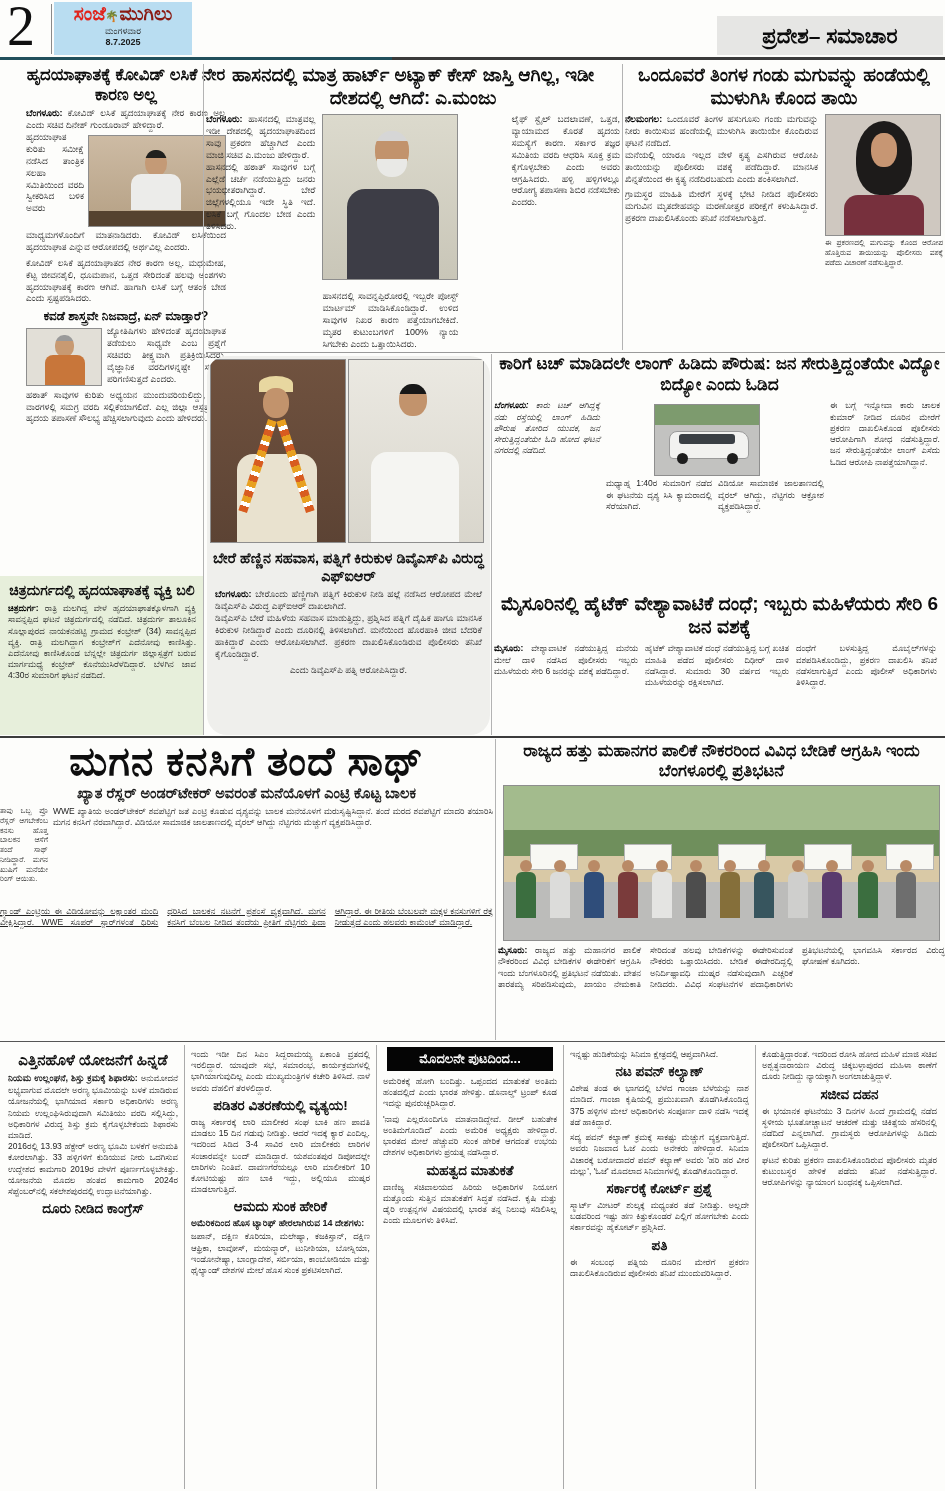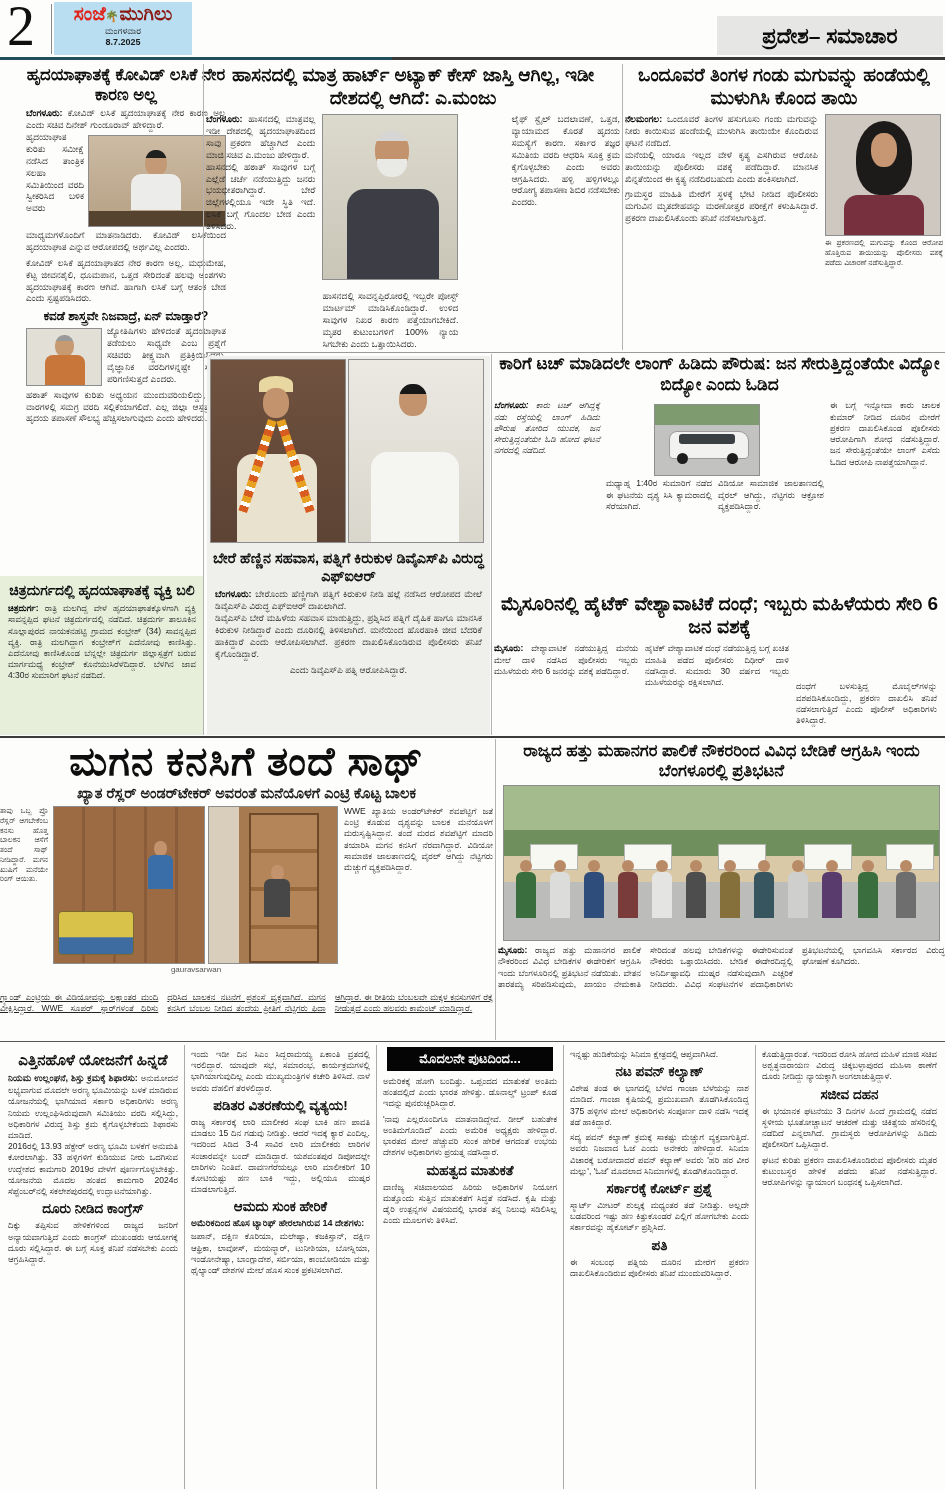--- a/index.html
+++ b/index.html
@@ -104,21 +104,21 @@
   .h-wrestler{font-size:40px;text-align:center;font-weight:bold;line-height:1.05;letter-spacing:1px;}
   .deck{font-size:14.5px;font-weight:bold;text-align:center;margin-top:3px;}
   .h-protest{font-size:16.5px;}
   .h-bottom{font-size:15px;}
   .credit{font-size:8px;color:#555;text-align:center;margin-top:1px;}
   .caption-sm{font-size:7.5px;line-height:1.3;text-align:justify;color:#222;margin-top:2px;}
   .banner-black{background:#050505;color:#fafafa;text-align:center;font-size:13px;font-weight:bold;
                 padding:4px 0;margin:0 4px 5px 4px;}
   .boldline{font-weight:bold;font-size:9px;margin-bottom:2px;}
   .greenbox{background:#e7efdb;}
-  .greybox{background:#efefec;}
+  .greybox{background:#efefec;border-radius:20px;}
   .cols{display:flex;}
   .bcol{box-sizing:border-box;padding:0 6px;overflow:hidden;}
   .bcol + .bcol{border-left:1px solid #aaa;}
   .endline{text-align:center;font-size:9px;color:#232323;}
 </style>
 </head>
 <body>
 
 <div class="page">
 
@@ -273,49 +273,34 @@
       <div style="width:144px;">
         <div class="bodytxt" style="font-size:8.5px;">
           <span class="dateline">ಮೈಸೂರು:</span>
           <span>ವೇಶ್ಯಾವಾಟಿಕೆ ನಡೆಯುತ್ತಿದ್ದ ಮನೆಯ ಮೇಲೆ ದಾಳಿ ನಡೆಸಿದ ಪೊಲೀಸರು ಇಬ್ಬರು ಮಹಿಳೆಯರು ಸೇರಿ 6 ಜನರನ್ನು ವಶಕ್ಕೆ ಪಡೆದಿದ್ದಾರೆ.</span>
         </div>
       </div>
       <div style="width:144px;">
         <p class="bodytxt" style="font-size:8.5px;">ಹೈಟೆಕ್ ವೇಶ್ಯಾವಾಟಿಕೆ ದಂಧೆ ನಡೆಯುತ್ತಿದ್ದ ಬಗ್ಗೆ ಖಚಿತ ಮಾಹಿತಿ ಪಡೆದ ಪೊಲೀಸರು ದಿಢೀರ್ ದಾಳಿ ನಡೆಸಿದ್ದಾರೆ. ಸುಮಾರು 30 ವರ್ಷದ ಇಬ್ಬರು ಮಹಿಳೆಯರನ್ನು ರಕ್ಷಿಸಲಾಗಿದೆ.</p>
       </div>
       <div style="width:141px;">
-        <p class="bodytxt" style="font-size:8.5px;margin-top:38px;">ದಂಧೆಗೆ ಬಳಸುತ್ತಿದ್ದ ಮೊಬೈಲ್‌ಗಳನ್ನು ವಶಪಡಿಸಿಕೊಂಡಿದ್ದು, ಪ್ರಕರಣ ದಾಖಲಿಸಿ ತನಿಖೆ ನಡೆಸಲಾಗುತ್ತಿದೆ ಎಂದು ಪೊಲೀಸ್ ಅಧಿಕಾರಿಗಳು ತಿಳಿಸಿದ್ದಾರೆ.</p>
+        <p class="bodytxt" style="font-size:8.5px;">ದಂಧೆಗೆ ಬಳಸುತ್ತಿದ್ದ ಮೊಬೈಲ್‌ಗಳನ್ನು ವಶಪಡಿಸಿಕೊಂಡಿದ್ದು, ಪ್ರಕರಣ ದಾಖಲಿಸಿ ತನಿಖೆ ನಡೆಸಲಾಗುತ್ತಿದೆ ಎಂದು ಪೊಲೀಸ್ ಅಧಿಕಾರಿಗಳು ತಿಳಿಸಿದ್ದಾರೆ.</p>
       </div>
     </div>
   </section>
 
   <div class="rule-h" style="left:0;top:736px;width:945px;height:2px;"></div>
   <div class="rule-v" style="left:495px;top:739px;height:301px;"></div>
 
   <section class="art" style="left:0;top:740px;width:493px;height:300px;">
     <h1 class="h-wrestler">ಮಗನ ಕನಸಿಗೆ ತಂದೆ ಸಾಥ್</h1>
     <div class="deck">ಖ್ಯಾತ ರೆಸ್ಲರ್ ಅಂಡರ್‌ಟೇಕರ್ ಅವರಂತೆ ಮನೆಯೊಳಗೆ ಎಂಟ್ರಿ ಕೊಟ್ಟ ಬಾಲಕ</div>
     <div class="cols" style="gap:5px;margin-top:4px;">
       <div style="width:48px;">
         <p class="tiny">ತಾವು ಒಬ್ಬ ಪ್ರೊ ರೆಸ್ಲರ್ ಆಗಬೇಕೆಂಬ ಕನಸು ಹೊತ್ತ ಬಾಲಕನ ಆಸೆಗೆ ತಂದೆ ಸಾಥ್ ನೀಡಿದ್ದಾರೆ. ಮಗನ ಖುಷಿಗೆ ಮನೆಯೇ ರಿಂಗ್ ಆಯಿತು.</p>
-      </div>
-      <div style="width:286px;">
-        <div class="cols" style="gap:3px;">
-          <div class="ph ph-boy1" style="width:152px;height:158px;">
-            <div class="pp b1-bed"></div>
-            <div class="pp b1-head"></div>
-            <div class="pp b1-body"></div>
-          </div>
-          <div class="ph ph-boy2" style="width:130px;height:158px;">
-            <div class="pp b2-door"></div>
-            <div class="pp b2-head"></div>
-            <div class="pp b2-body"></div>
-          </div>
-        </div>
-        <div class="credit">gauravsarwan</div>
       </div>
       <div style="flex:1;">
         <p class="bodytxt" style="font-size:8.5px;">WWE ಖ್ಯಾತಿಯ ಅಂಡರ್‌ಟೇಕರ್ ಶವಪೆಟ್ಟಿಗೆ ಜತೆ ಎಂಟ್ರಿ ಕೊಡುವ ದೃಶ್ಯವನ್ನು ಬಾಲಕ ಮನೆಯೊಳಗೆ ಮರುಸೃಷ್ಟಿಸಿದ್ದಾನೆ. ತಂದೆ ಮರದ ಶವಪೆಟ್ಟಿಗೆ ಮಾದರಿ ತಯಾರಿಸಿ ಮಗನ ಕನಸಿಗೆ ನೆರವಾಗಿದ್ದಾರೆ. ವಿಡಿಯೋ ಸಾಮಾಜಿಕ ಜಾಲತಾಣದಲ್ಲಿ ವೈರಲ್ ಆಗಿದ್ದು ನೆಟ್ಟಿಗರು ಮೆಚ್ಚುಗೆ ವ್ಯಕ್ತಪಡಿಸಿದ್ದಾರೆ.</p>
       </div>
     </div>
     <div class="bodytxt" style="font-size:8.5px;column-count:3;column-gap:9px;margin-top:18px;text-decoration:underline;">ಗ್ರ್ಯಾಂಡ್ ಎಂಟ್ರಿಯ ಈ ವಿಡಿಯೋವನ್ನು ಲಕ್ಷಾಂತರ ಮಂದಿ ವೀಕ್ಷಿಸಿದ್ದಾರೆ. WWE ಸೂಪರ್ ಸ್ಟಾರ್‌ಗಳಂತೆ ಧಿರಿಸು ಧರಿಸಿದ ಬಾಲಕನ ನಟನೆಗೆ ಪ್ರಶಂಸೆ ವ್ಯಕ್ತವಾಗಿದೆ. ಮಗನ ಕನಸಿಗೆ ಬೆಂಬಲ ನೀಡಿದ ತಂದೆಯ ಪ್ರೀತಿಗೆ ನೆಟ್ಟಿಗರು ಫಿದಾ ಆಗಿದ್ದಾರೆ. ಈ ರೀತಿಯ ಬೆಂಬಲವೇ ಮಕ್ಕಳ ಕನಸುಗಳಿಗೆ ರೆಕ್ಕೆ ನೀಡುತ್ತದೆ ಎಂದು ಹಲವರು ಕಾಮೆಂಟ್ ಮಾಡಿದ್ದಾರೆ.</div>
   </section>
 
   <section class="art" style="left:498px;top:740px;width:447px;height:300px;">
     <h2 class="hl h-protest">ರಾಜ್ಯದ ಹತ್ತು ಮಹಾನಗರ ಪಾಲಿಕೆ ನೌಕರರಿಂದ ವಿವಿಧ ಬೇಡಿಕೆ ಆಗ್ರಹಿಸಿ ಇಂದು ಬೆಂಗಳೂರಲ್ಲಿ ಪ್ರತಿಭಟನೆ</h2>
@@ -349,21 +334,20 @@
   <section class="art cols" style="left:2px;top:1045px;width:941px;height:444px;">
 
     <div class="bcol" style="width:182px;">
       <h3 class="hl h-bottom" style="margin:6px 0 4px 0;">ಎತ್ತಿನಹೊಳೆ ಯೋಜನೆಗೆ ಹಿನ್ನಡೆ</h3>
       <div class="bodytxt" style="font-size:8.5px;">
         <span class="boldline">ನಿಯಮ ಉಲ್ಲಂಘನೆ, ಶಿಸ್ತು ಕ್ರಮಕ್ಕೆ ಶಿಫಾರಸು:</span>
         <span>ಅನುಮೋದನೆ ಲಭ್ಯವಾಗುವ ಮೊದಲೇ ಅರಣ್ಯ ಭೂಮಿಯನ್ನು ಬಳಕೆ ಮಾಡಿರುವ ಯೋಜನೆಯಲ್ಲಿ ಭಾಗಿಯಾದ ಸರ್ಕಾರಿ ಅಧಿಕಾರಿಗಳು ಅರಣ್ಯ ನಿಯಮ ಉಲ್ಲಂಘಿಸಿರುವುದಾಗಿ ಸಮಿತಿಯು ವರದಿ ಸಲ್ಲಿಸಿದ್ದು, ಅಧಿಕಾರಿಗಳ ವಿರುದ್ಧ ಶಿಸ್ತು ಕ್ರಮ ಕೈಗೊಳ್ಳಬೇಕೆಂದು ಶಿಫಾರಸು ಮಾಡಿದೆ.</span>
       </div>
       <p class="bodytxt" style="font-size:8.5px;">2016ರಲ್ಲಿ 13.93 ಹೆಕ್ಟೇರ್ ಅರಣ್ಯ ಭೂಮಿ ಬಳಕೆಗೆ ಅನುಮತಿ ಕೋರಲಾಗಿತ್ತು. 33 ಹಳ್ಳಿಗಳಿಗೆ ಕುಡಿಯುವ ನೀರು ಒದಗಿಸುವ ಉದ್ದೇಶದ ಕಾಮಗಾರಿ 2019ರ ವೇಳೆಗೆ ಪೂರ್ಣಗೊಳ್ಳಬೇಕಿತ್ತು. ಯೋಜನೆಯ ಮೊದಲ ಹಂತದ ಕಾಮಗಾರಿ 2024ರ ಸೆಪ್ಟೆಂಬರ್‌ನಲ್ಲಿ ಸಕಲೇಶಪುರದಲ್ಲಿ ಉದ್ಘಾಟನೆಯಾಗಿತ್ತು.</p>
       <div class="subhead">ದೂರು ನೀಡಿದ ಕಾಂಗ್ರೆಸ್</div>
-      <p class="bodytxt" style="font-size:8.5px;">ದಿಕ್ಕು ತಪ್ಪಿಸುವ ಹೇಳಿಕೆಗಳಿಂದ ರಾಜ್ಯದ ಜನರಿಗೆ ಅನ್ಯಾಯವಾಗುತ್ತಿದೆ ಎಂದು ಕಾಂಗ್ರೆಸ್ ಮುಖಂಡರು ಆಯೋಗಕ್ಕೆ ದೂರು ಸಲ್ಲಿಸಿದ್ದಾರೆ. ಈ ಬಗ್ಗೆ ಸೂಕ್ತ ತನಿಖೆ ನಡೆಸಬೇಕು ಎಂದು ಆಗ್ರಹಿಸಿದ್ದಾರೆ.</p>
     </div>
 
     <div class="bcol" style="width:192px;">
       <p class="bodytxt" style="font-size:8.5px;margin-top:4px;">ಇಂದು ಇಡೀ ದಿನ ಸಿಎಂ ಸಿದ್ದರಾಮಯ್ಯ ಏಕಾಂತಿ ವ್ರತದಲ್ಲಿ ಇರಲಿದ್ದಾರೆ. ಯಾವುದೇ ಸಭೆ, ಸಮಾರಂಭ, ಕಾರ್ಯಕ್ರಮಗಳಲ್ಲಿ ಭಾಗಿಯಾಗುವುದಿಲ್ಲ ಎಂದು ಮುಖ್ಯಮಂತ್ರಿಗಳ ಕಚೇರಿ ತಿಳಿಸಿದೆ. ನಾಳೆ ಅವರು ದೆಹಲಿಗೆ ತೆರಳಲಿದ್ದಾರೆ.</p>
       <div class="subhead">ಪಡಿತರ ವಿತರಣೆಯಲ್ಲಿ ವ್ಯತ್ಯಯ!</div>
       <p class="bodytxt" style="font-size:8.5px;">ರಾಜ್ಯ ಸರ್ಕಾರಕ್ಕೆ ಲಾರಿ ಮಾಲೀಕರ ಸಂಘ ಬಾಕಿ ಹಣ ಪಾವತಿ ಮಾಡಲು 15 ದಿನ ಗಡುವು ನೀಡಿತ್ತು. ಆದರೆ ಇದಕ್ಕೆ ಕ್ಯಾರೆ ಎಂದಿಲ್ಲ. ಇದರಿಂದ ಸಿಡಿದ 3-4 ಸಾವಿರ ಲಾರಿ ಮಾಲೀಕರು ಲಾರಿಗಳ ಸಂಚಾರವನ್ನೇ ಬಂದ್ ಮಾಡಿದ್ದಾರೆ. ಯಶವಂತಪುರ ಡಿಪೋದಲ್ಲೇ ಲಾರಿಗಳು ನಿಂತಿವೆ. ದಾವಣಗೆರೆಯಲ್ಲೂ ಲಾರಿ ಮಾಲೀಕರಿಗೆ 10 ಕೋಟಿಯಷ್ಟು ಹಣ ಬಾಕಿ ಇದ್ದು, ಅಲ್ಲಿಯೂ ಮುಷ್ಕರ ಮಾಡಲಾಗುತ್ತಿದೆ.</p>
       <div class="subhead">ಆಮದು ಸುಂಕ ಹೇರಿಕೆ</div>
       <div class="boldline">ಅಮೆರಿಕದಿಂದ ಹೊಸ ಟ್ಯಾರಿಫ್ ಹೇರಲಾಗಿರುವ 14 ದೇಶಗಳು:</div>
       <p class="bodytxt" style="font-size:8.5px;">ಜಪಾನ್, ದಕ್ಷಿಣ ಕೊರಿಯಾ, ಮಲೇಷ್ಯಾ, ಕಜಕಿಸ್ತಾನ್, ದಕ್ಷಿಣ ಆಫ್ರಿಕಾ, ಲಾವೋಸ್, ಮಯನ್ಮಾರ್, ಟುನೀಶಿಯಾ, ಬೋಸ್ನಿಯಾ, ಇಂಡೋನೇಷ್ಯಾ, ಬಾಂಗ್ಲಾದೇಶ, ಸರ್ಬಿಯಾ, ಕಾಂಬೋಡಿಯಾ ಮತ್ತು ಥೈಲ್ಯಾಂಡ್ ದೇಶಗಳ ಮೇಲೆ ಹೊಸ ಸುಂಕ ಪ್ರಕಟಿಸಲಾಗಿದೆ.</p>
     </div>

